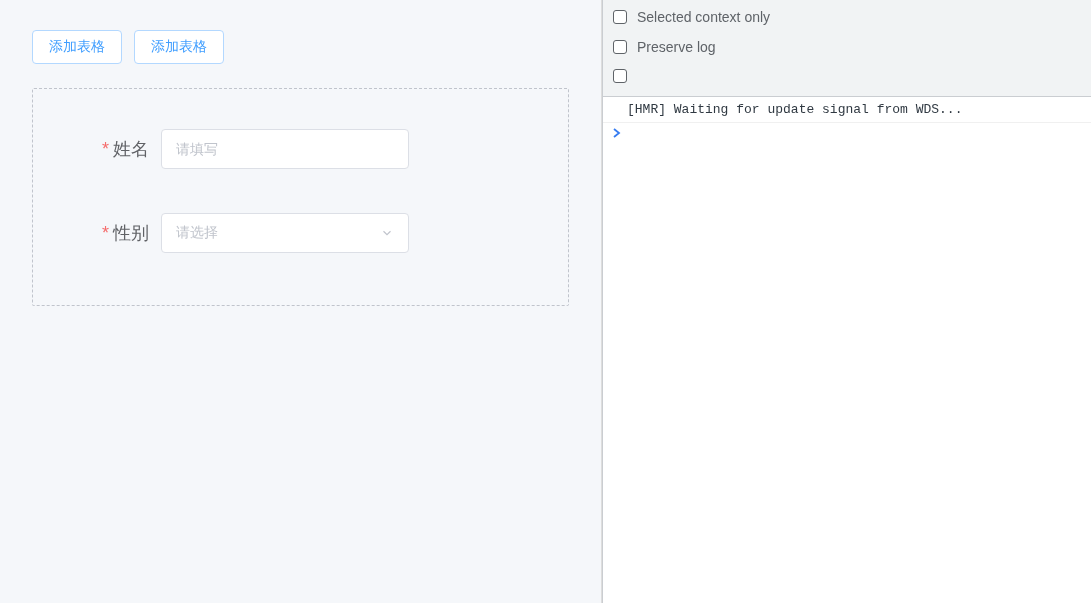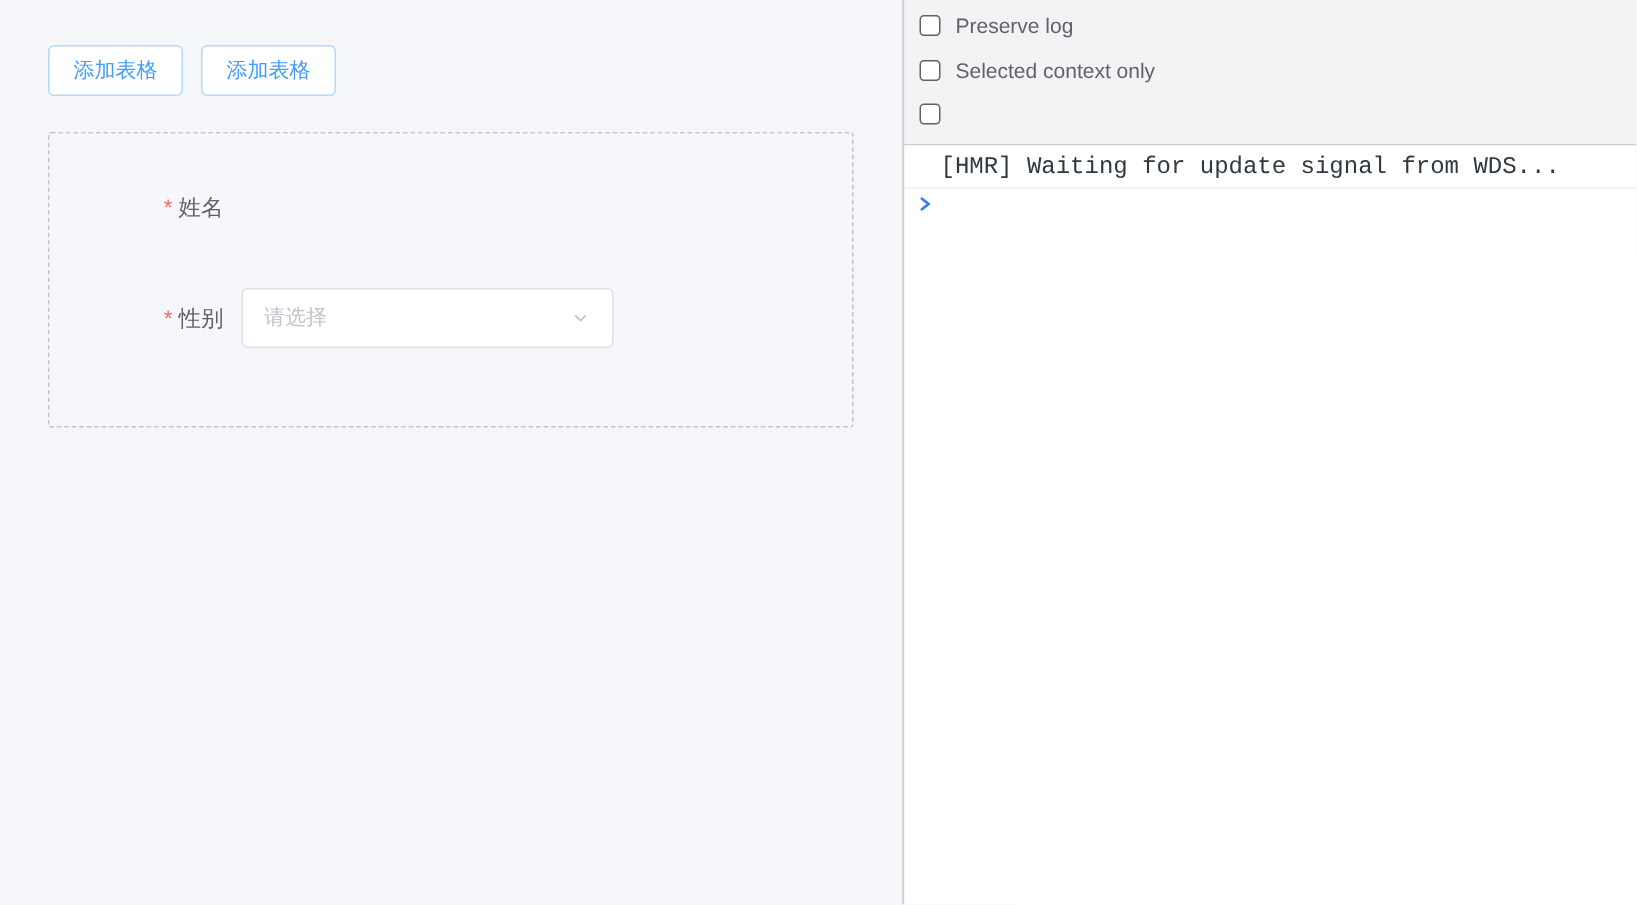--- a/index.html
+++ b/index.html
@@ -50,21 +50,21 @@
     .form-row {
       display: flex;
       align-items: center;
       margin-bottom: 44px;
     }
     .form-row:last-child { margin-bottom: 0; }
     .form-label {
       width: 100px;
       text-align: right;
       padding-right: 12px;
-      font-size: 15px;
+      font-size: 18px;
       color: #606266;
     }
     .req { color: #f56c6c; margin-right: 4px; }
     .form-input-wrap {
       width: 248px;
       position: relative;
     }
     .form-input, .form-select {
       width: 100%;
       height: 40px;
@@ -109,21 +109,21 @@
       height: 14px;
       border: 1.5px solid #5f6368;
       border-radius: 3px;
       background: #fff;
       flex-shrink: 0;
     }
     .console-body {
       flex: 1;
       background: #ffffff;
       font-family: Menlo, Consolas, "Courier New", monospace;
-      font-size: 16px;
+      font-size: 13px;
     }
     .console-line {
       padding: 5px 10px 5px 24px;
       border-bottom: 1px solid #f0f0f0;
       color: #303942;
       white-space: pre;
     }
     .console-prompt {
       padding: 4px 10px;
       color: #367cf1;
@@ -148,20 +148,23 @@
     <button class="btn">添加表格</button>
     <button class="btn">添加表格</button>
   </div>
 
   <div class="form-card">
 
     <div class="form-row">
       <label class="form-label">
         <span class="req">*</span><span>姓名</span>
       </label>
+      <div class="form-input-wrap">
+        <input class="form-input" type="text" placeholder="请填写" style="">
+      </div>
     </div>
 
     <div class="form-row">
       <label class="form-label">
         <span class="req">*</span><span>性别</span>
       </label>
       <div class="form-input-wrap">
         <div class="form-select">
           <span class="select-placeholder">请选择</span>
           <svg class="chevron" viewBox="0 0 24 24" fill="none" stroke="currentColor" stroke-width="2">
@@ -174,25 +177,25 @@
   </div>
 
   <div class="scrollbar-gutter"></div>
 </div>
 
 <div class="right-pane">
 
   <div class="settings-list">
     <div class="settings-item">
       <span class="chk"></span>
-      <span>Preserve log</span>
+      <span>Selected context only</span>
     </div>
     <div class="settings-item">
       <span class="chk"></span>
-      <span>Selected context only</span>
+      <span>Preserve log</span>
     </div>
     <div class="settings-item">
       <span class="chk"></span>
     </div>
   </div>
 
   <div class="console-body">
     <div class="console-line">[HMR] Waiting for update signal from WDS...</div>
     <div class="console-prompt">
       <svg width="8" height="10" viewBox="0 0 8 10">

